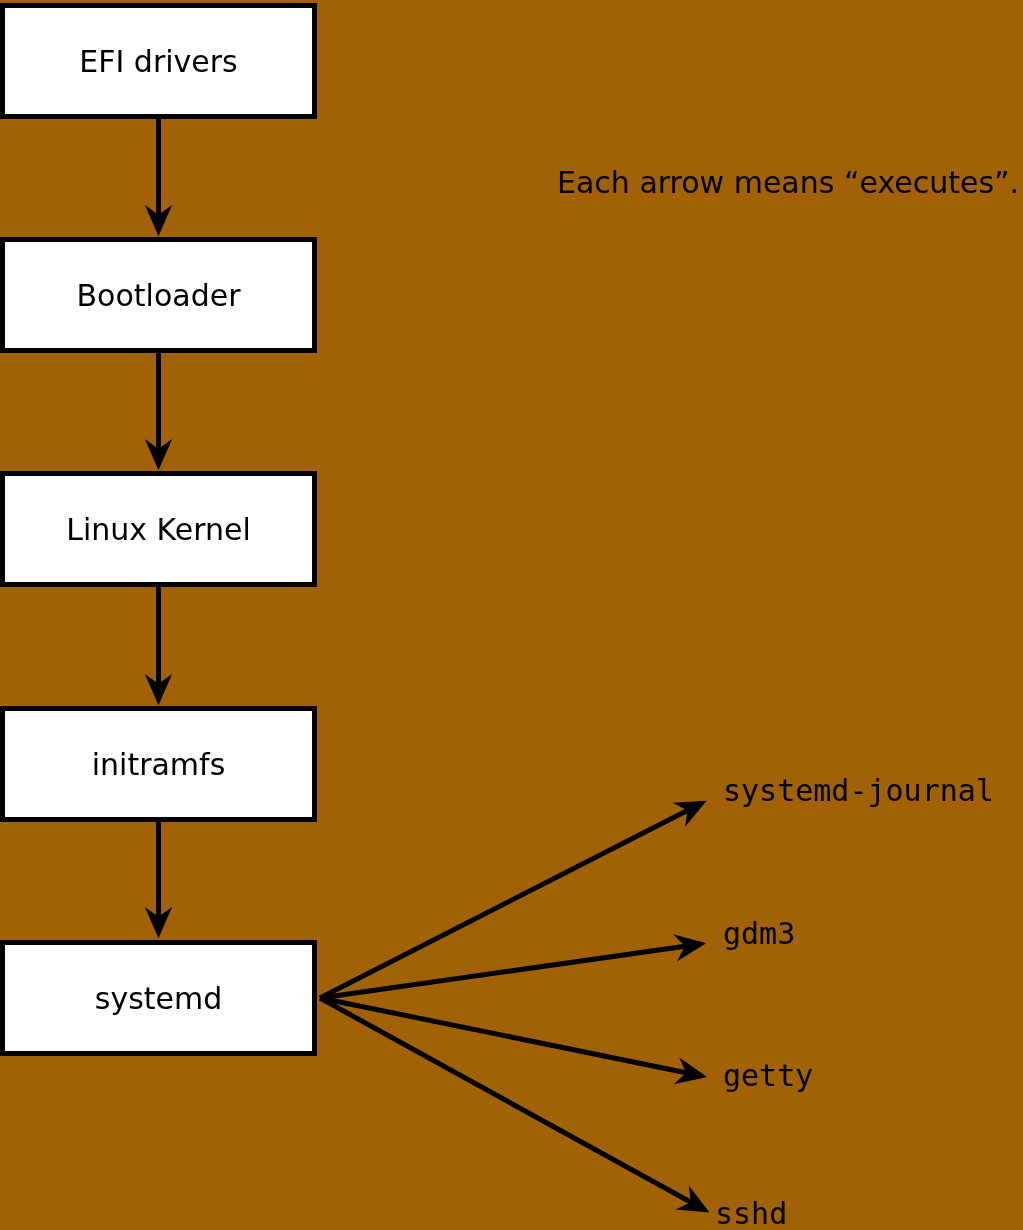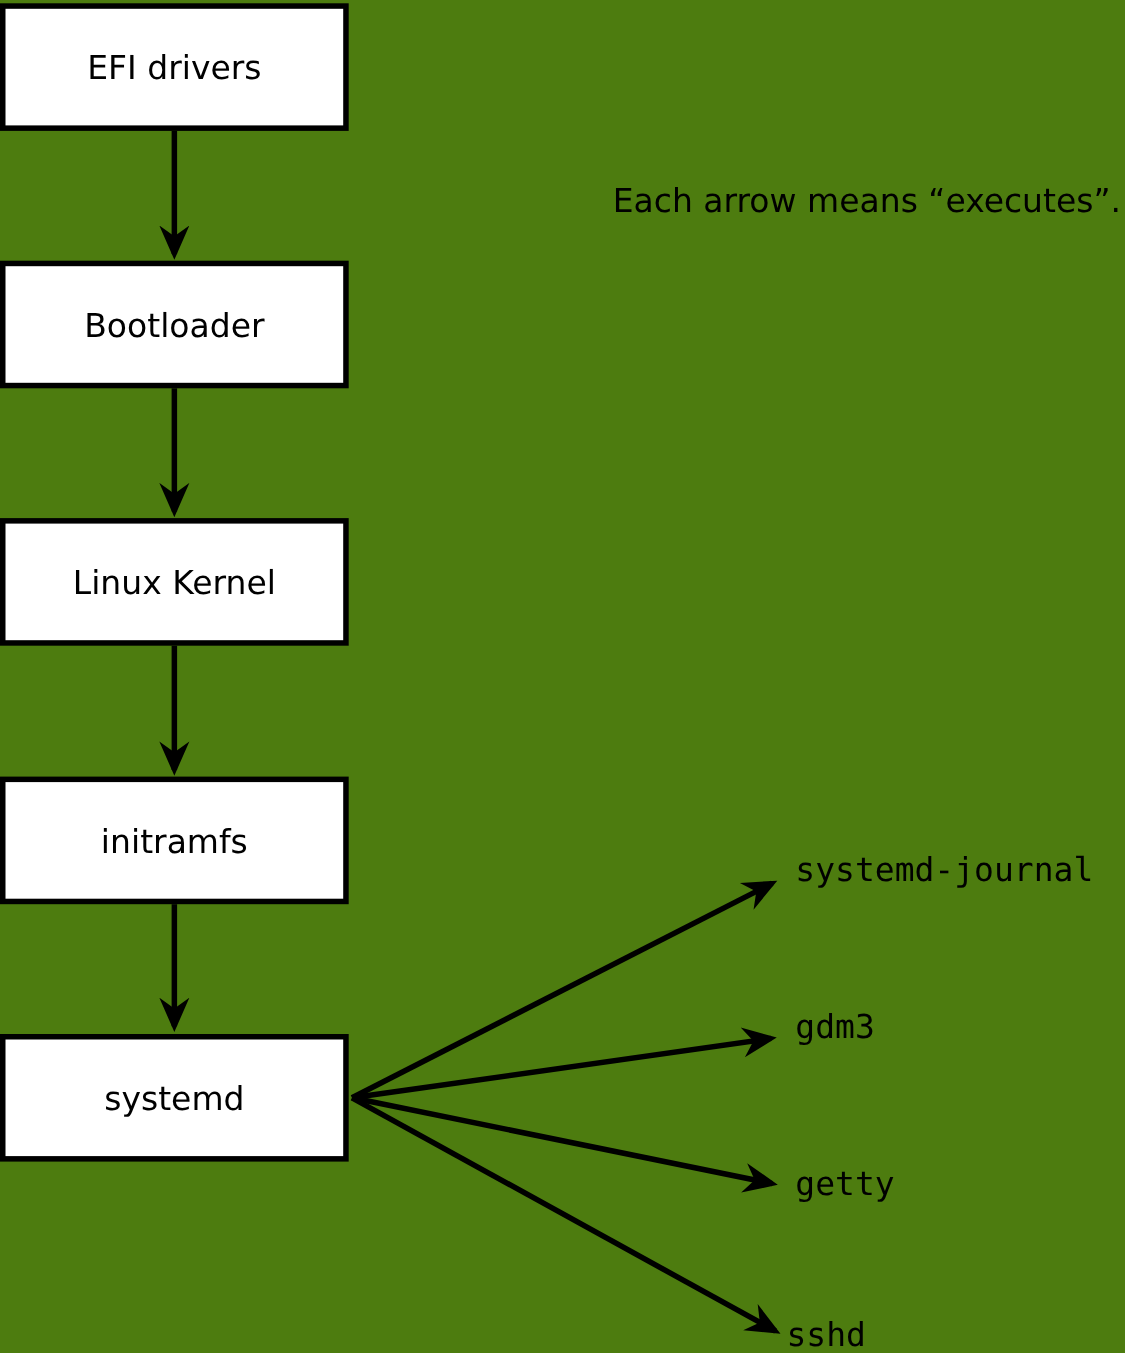--- a/index.html
+++ b/index.html
@@ -4,21 +4,21 @@
 <style>
   html, body {
     margin: 0;
     padding: 0;
     background: #ffffff;
   }
   .stage {
     position: relative;
     width: 1023px;
     height: 1230px;
-    background: #4d7c0f;
+    background: #a16207;
     overflow: hidden;
   }
   svg { display: block; }
   .node-box {
     fill: #ffffff;
     stroke: #000000;
     stroke-width: 5;
   }
   .edge {
     stroke: #000000;

